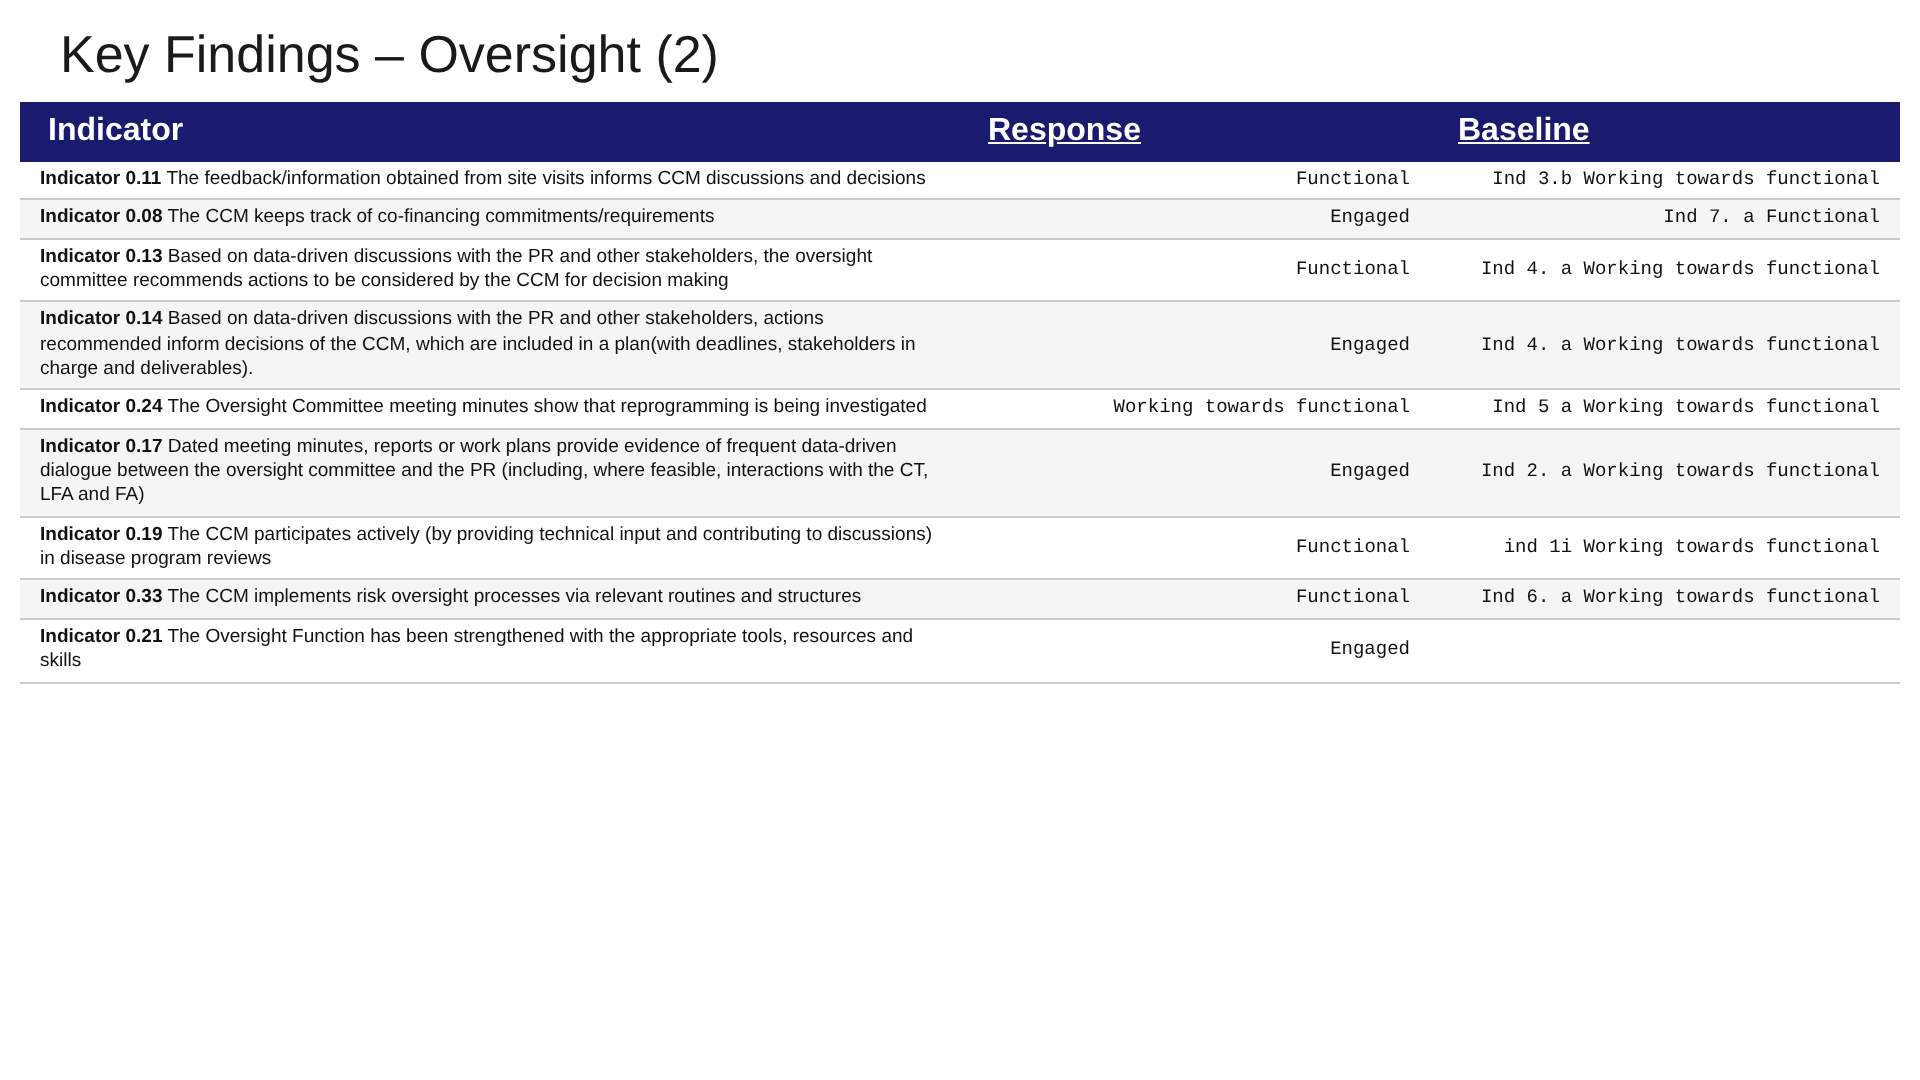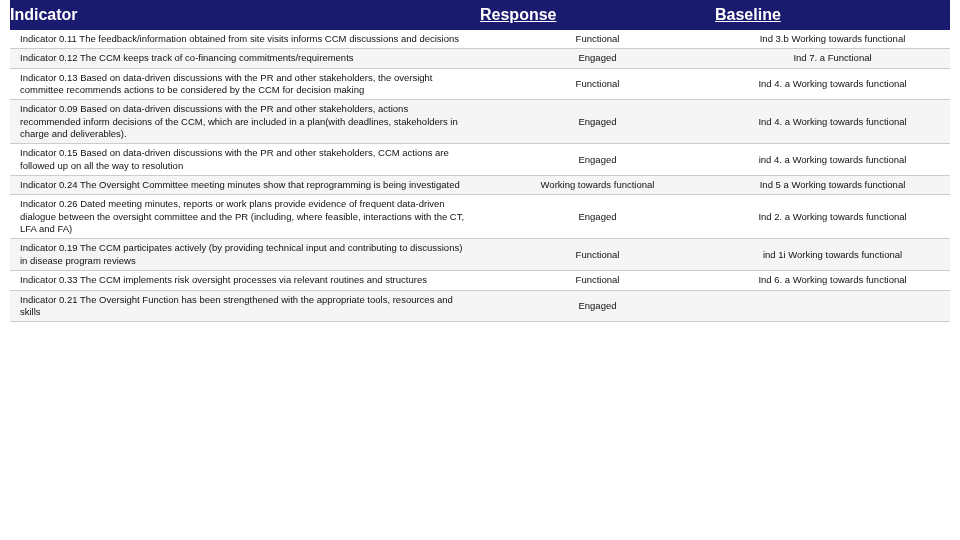--- a/index.html
+++ b/index.html
@@ -35,21 +35,21 @@
     table {
       width: 100%;
       border-collapse: collapse;
       font-size: 10px;
     }
     thead tr {
       background: #1a1a6e;
       color: white;
     }
     thead th {
-      padding: 6px 0;
+      padding: 6px 14px;
       text-align: left;
       font-size: 16px;
       font-weight: bold;
     }
     thead th:first-child {
       width: 50%;
     }
     thead th:nth-child(2) {
       width: 25%;
       text-decoration: underline;
@@ -68,75 +68,74 @@
       background: #ffffff;
     }
     tbody td {
       padding: 3px 10px;
       vertical-align: middle;
       font-size: 9.5px;
       color: #111;
       line-height: 1.3;
     }
     tbody td:nth-child(2), tbody td:nth-child(3) {
-      text-align: center;
+      text-align: right;
+      font-family: Liberation Mono, monospace;
     }
     .indicator-col {
       font-weight: normal;
     }
     .indicator-col strong {
-      font-weight: normal;
+      font-weight: bold;
     }
   </style>
 </head>
 <body>
 
 <div class="page-container">
+  <div class="title-bar">
+    <h1 class="title-text">Key Findings – Oversight (2)</h1>
+  </div>
   <div class="table-container">
     <table>
       <thead>
         <tr>
           <th>Indicator</th>
           <th>Response</th>
           <th>Baseline</th>
         </tr>
       </thead>
       <tbody id="table-body">
       <tr>
             <td class="indicator-col"><strong>Indicator 0.11</strong> The feedback/information obtained from site visits informs CCM discussions and decisions</td>
             <td>Functional</td>
             <td>Ind 3.b Working towards functional</td>
           </tr>
           <tr>
-            <td class="indicator-col"><strong>Indicator 0.12</strong> The CCM keeps track of co-financing commitments/requirements</td>
+            <td class="indicator-col"><strong>Indicator 0.08</strong> The CCM keeps track of co-financing commitments/requirements</td>
             <td>Engaged</td>
             <td>Ind 7. a Functional</td>
           </tr>
           <tr>
             <td class="indicator-col"><strong>Indicator 0.13</strong> Based on data-driven discussions with the PR and other stakeholders, the oversight committee recommends actions to be considered by the CCM for decision making</td>
             <td>Functional</td>
             <td>Ind 4. a Working towards functional</td>
           </tr>
           <tr>
-            <td class="indicator-col"><strong>Indicator 0.09</strong> Based on data-driven discussions with the PR and other stakeholders, actions recommended inform decisions of the CCM, which are included in a plan(with deadlines, stakeholders in charge and deliverables).</td>
+            <td class="indicator-col"><strong>Indicator 0.14</strong> Based on data-driven discussions with the PR and other stakeholders, actions recommended inform decisions of the CCM, which are included in a plan(with deadlines, stakeholders in charge and deliverables).</td>
             <td>Engaged</td>
             <td>Ind 4. a Working towards functional</td>
-          </tr>
-          <tr>
-            <td class="indicator-col"><strong>Indicator 0.15</strong> Based on data-driven discussions with the PR and other stakeholders, CCM actions are followed up on all the way to resolution</td>
-            <td>Engaged</td>
-            <td>ind 4. a Working towards functional</td>
           </tr>
           <tr>
             <td class="indicator-col"><strong>Indicator 0.24</strong> The Oversight Committee meeting minutes show that reprogramming is being investigated</td>
             <td>Working towards functional</td>
             <td>Ind 5 a Working towards functional</td>
           </tr>
           <tr>
-            <td class="indicator-col"><strong>Indicator 0.26</strong> Dated meeting minutes, reports or work plans provide evidence of frequent data-driven dialogue between the oversight committee and the PR (including, where feasible, interactions with the CT, LFA and FA)</td>
+            <td class="indicator-col"><strong>Indicator 0.17</strong> Dated meeting minutes, reports or work plans provide evidence of frequent data-driven dialogue between the oversight committee and the PR (including, where feasible, interactions with the CT, LFA and FA)</td>
             <td>Engaged</td>
             <td>Ind 2. a Working towards functional</td>
           </tr>
           <tr>
             <td class="indicator-col"><strong>Indicator 0.19</strong> The CCM participates actively (by providing technical input and contributing to discussions) in disease program reviews</td>
             <td>Functional</td>
             <td>ind 1i Working towards functional</td>
           </tr>
           <tr>
             <td class="indicator-col"><strong>Indicator 0.33</strong> The CCM implements risk oversight processes via relevant routines and structures</td>

